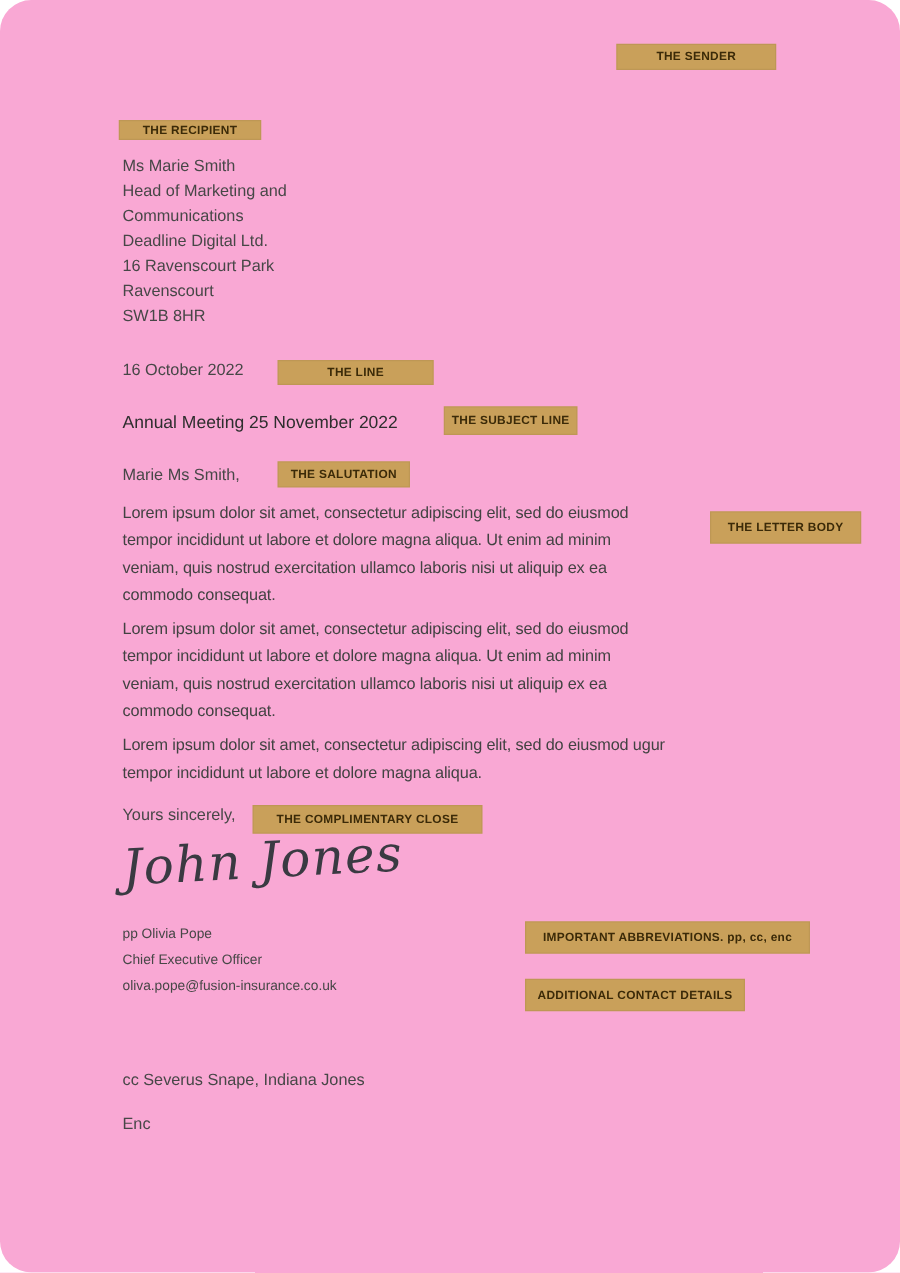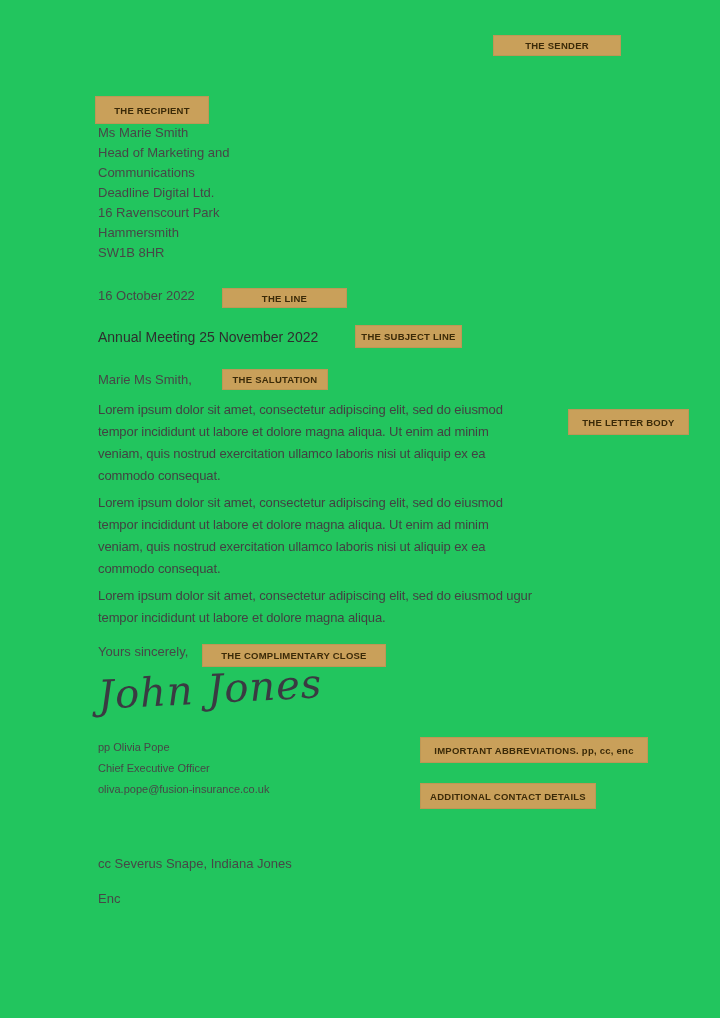--- a/index.html
+++ b/index.html
@@ -1,24 +1,25 @@
 <!DOCTYPE html>
 <html><head>
 <meta charset="utf-8">
 <style>
   * { margin: 0; padding: 0; box-sizing: border-box; }
   html, body { background: #ffffff; }
   .page {
     position: relative;
     width: 720px;
     height: 1018px;
-    background: #22c55e;
+    background: #f9a8d4;
     font-family: "Liberation Sans", sans-serif;
     color: #424242;
     overflow: hidden;
+    border-radius: 25px;
   }
   .tag {
     position: absolute;
     background: #c9a05a;
     color: #3b2a08;
     font-size: 9.5px;
     font-weight: bold;
     letter-spacing: 0.25px;
     display: flex;
     align-items: center;
@@ -71,28 +72,28 @@
     color: #474747;
   }
 </style>
 </head>
 <body>
 
 <div class="page">
 
   <div class="tag" style="left:493px;top:35px;width:128px;height:21px">THE SENDER</div>
 
-  <div class="tag" style="left:95px;top:96px;width:114px;height:28px">THE RECIPIENT</div>
+  <div class="tag" style="left:95px;top:96px;width:114px;height:16px">THE RECIPIENT</div>
   <div class="addr" style="left:98px;top:123px">
     <div>Ms Marie Smith</div>
     <div>Head of Marketing and</div>
     <div>Communications</div>
     <div>Deadline Digital Ltd.</div>
     <div>16 Ravenscourt Park</div>
-    <div>Hammersmith</div>
+    <div>Ravenscourt</div>
     <div>SW1B 8HR</div>
   </div>
 
   <div class="textline" style="left:98px;top:288px">16 October 2022</div>
   <div class="tag" style="left:222px;top:288px;width:125px;height:20px">THE LINE</div>
 
   <div class="subject" style="left:98px;top:329px">Annual Meeting 25 November 2022</div>
   <div class="tag" style="left:355px;top:325px;width:107px;height:23px">THE SUBJECT LINE</div>
 
   <div class="textline" style="left:98px;top:372px">Marie Ms Smith,</div>

